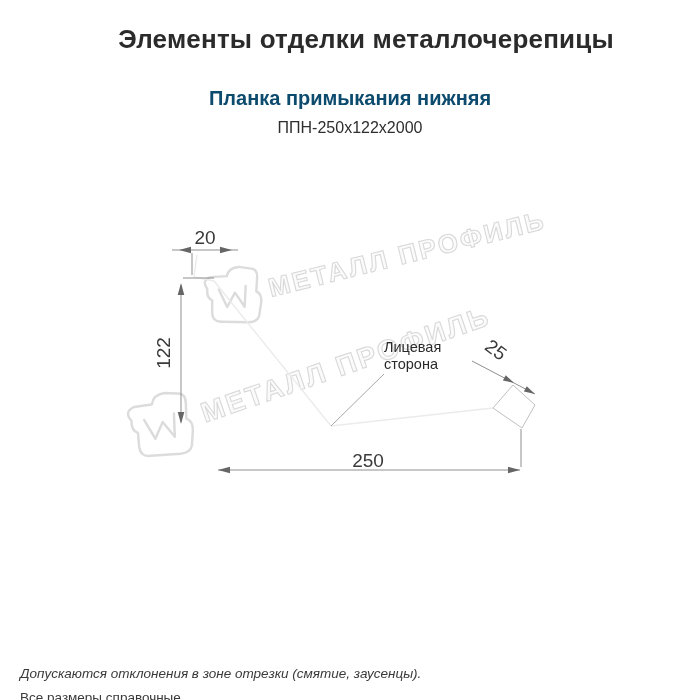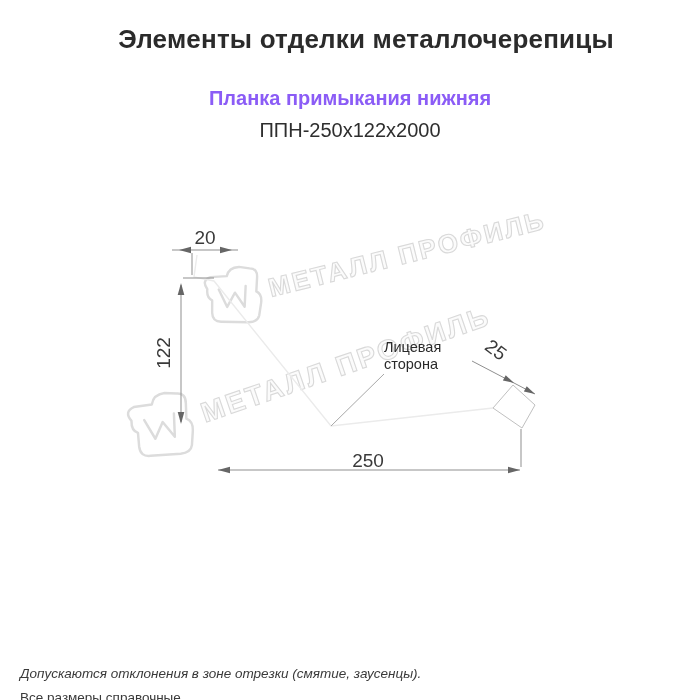--- a/index.html
+++ b/index.html
@@ -2,23 +2,23 @@
 <html><head>
 <meta charset="utf-8">
 <style>
   html,body{margin:0;padding:0;background:#fff;}
   body{width:700px;height:700px;position:relative;overflow:hidden;
        font-family:"Liberation Sans", sans-serif;color:#2b2b2b;}
   .abs{position:absolute;}
   .title{top:24px;left:16px;width:700px;text-align:center;
          font-size:26px;font-weight:bold;letter-spacing:.2px;color:#2b2b2b;}
   .subtitle{top:87px;left:0;width:700px;text-align:center;
-            font-size:20px;font-weight:bold;color:#8b5cf6;}
+            font-size:20px;font-weight:bold;color:#0c4a6e;}
   .model{top:119px;left:0;width:700px;text-align:center;
-         font-size:20px;font-weight:normal;color:#2e2e2e;}
+         font-size:16px;font-weight:normal;color:#2e2e2e;}
   .footer{left:20px;font-size:13.5px;color:#3a3a3a;}
   .note1{top:648px;margin-top:42px;}
   .note2{top:666px;font-style:italic;}
   svg{position:absolute;top:0;left:0;}
   svg text{font-family:"Liberation Sans", sans-serif;}
   .dimtext{font-size:19px;fill:#3a3a3a;}
   .labeltext{font-size:14.5px;fill:#2a2a2a;}
   .wmtext{font-weight:bold;fill:#fbfbfb;stroke:#d9d9d9;stroke-width:1.1;}
 </style>
 </head>

